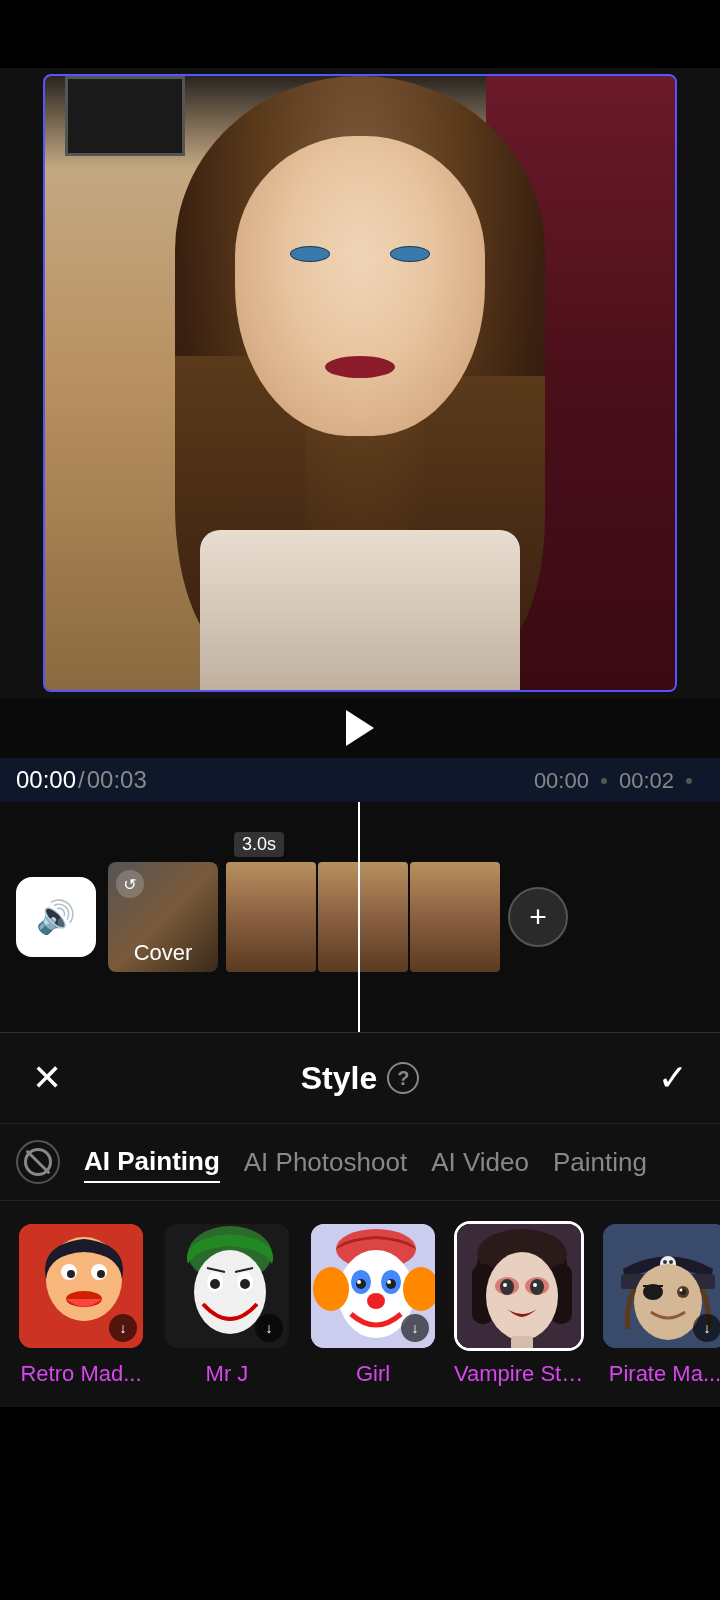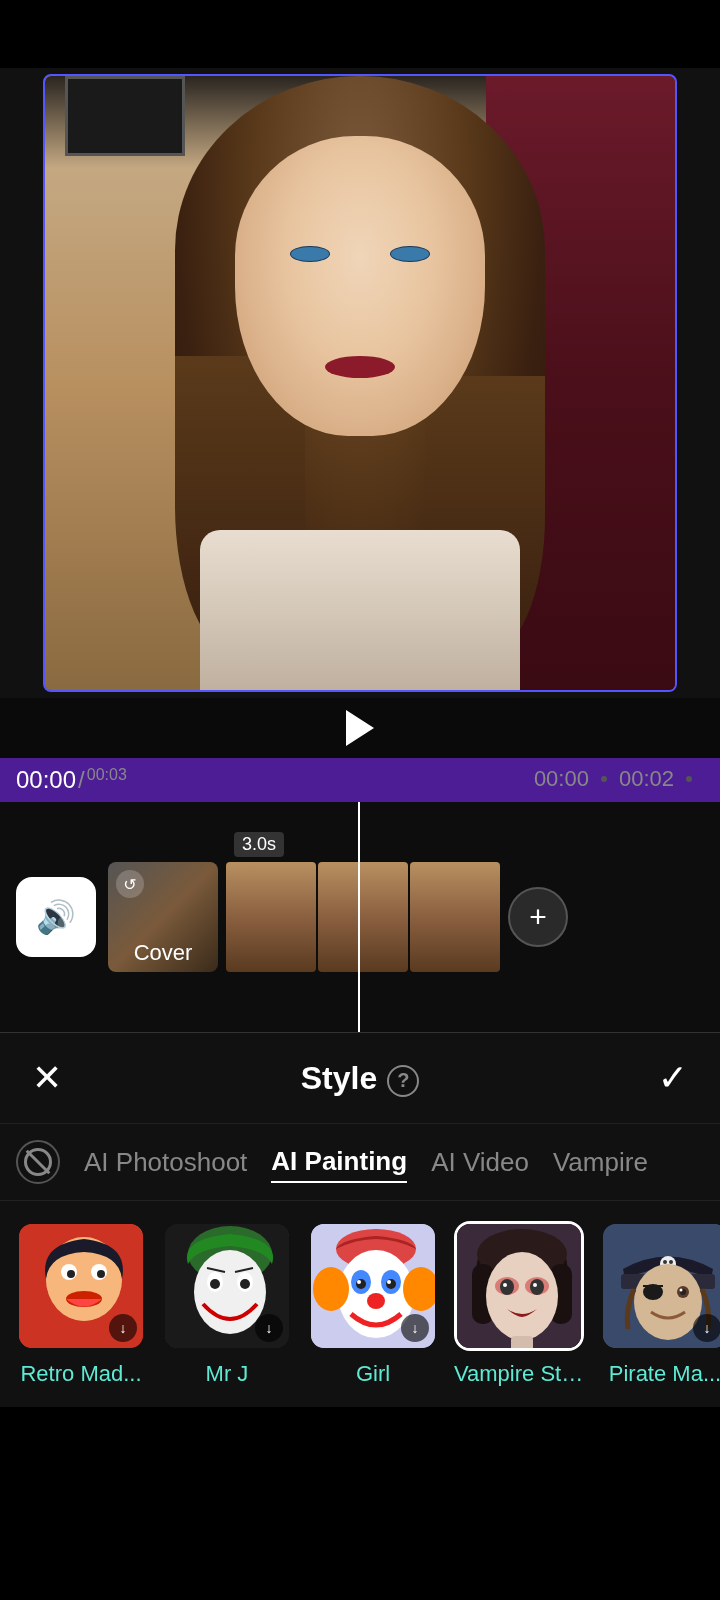--- a/index.html
+++ b/index.html
@@ -187,41 +187,41 @@
       border-top: 18px solid transparent;
       border-bottom: 18px solid transparent;
       border-left: 28px solid #fff;
       cursor: pointer;
     }
 
     
     .timeline-bar {
       width: 100%;
       padding: 8px 16px;
-      background: #4c1d95;
-      display: flex;
-      align-items: flex-start;
+      background: #0f172a;
+      display: flex;
+      align-items: flex-end;
       gap: 0;
     }
 
     .time-current {
       color: #fff;
       font-size: 24px;
       font-weight: 400;
     }
 
     .time-separator {
       color: #888;
       font-size: 24px;
       margin: 0 2px;
     }
 
     .time-total {
       color: #888;
-      font-size: 16px;
+      font-size: 24px;
     }
 
     .timeline-markers {
       flex: 1;
       display: flex;
       align-items: center;
       justify-content: flex-end;
       gap: 0;
       padding-right: 0;
     }
@@ -399,21 +399,21 @@
 
     .close-btn {
       font-size: 36px;
       color: #fff;
       cursor: pointer;
       line-height: 1;
     }
 
     .style-title-group {
       display: flex;
-      align-items: flex-end;
+      align-items: center;
       gap: 10px;
     }
 
     .style-title {
       color: #fff;
       font-size: 32px;
       font-weight: 700;
     }
 
     .help-icon {
@@ -537,21 +537,21 @@
       background: rgba(0,0,0,0.6);
       border-radius: 50%;
       display: flex;
       align-items: center;
       justify-content: center;
       color: #fff;
       font-size: 14px;
     }
 
     .style-item-label {
-      color: #5eead4;
+      color: #d946ef;
       font-size: 22px;
       text-align: center;
       max-width: 130px;
       overflow: hidden;
       text-overflow: ellipsis;
       white-space: nowrap;
     }
 
     
     .thumb-retro-mad {
@@ -657,24 +657,24 @@
       <span class="style-title">Style</span>
       <div class="help-icon">?</div>
     </div>
     <div class="check-btn">✓</div>
   </div>
 
   <div class="category-tabs">
     <div class="no-btn">
       <div class="no-icon"></div>
     </div>
+    <span class="cat-tab active">AI Painting</span>
     <span class="cat-tab">AI Photoshoot</span>
-    <span class="cat-tab active">AI Painting</span>
     <span class="cat-tab">AI Video</span>
-    <span class="cat-tab">Vampire</span>
+    <span class="cat-tab">Painting</span>
   </div>
 
   <div class="style-items">
 
     <div class="style-item">
       <div class="style-item-thumb">
         <div class="thumb-retro-mad style-item-img">
           
           <svg width="130" height="130" viewBox="0 0 130 130" xmlns="http://www.w3.org/2000/svg">
             <rect width="130" height="130" fill="#cc3322"></rect>

